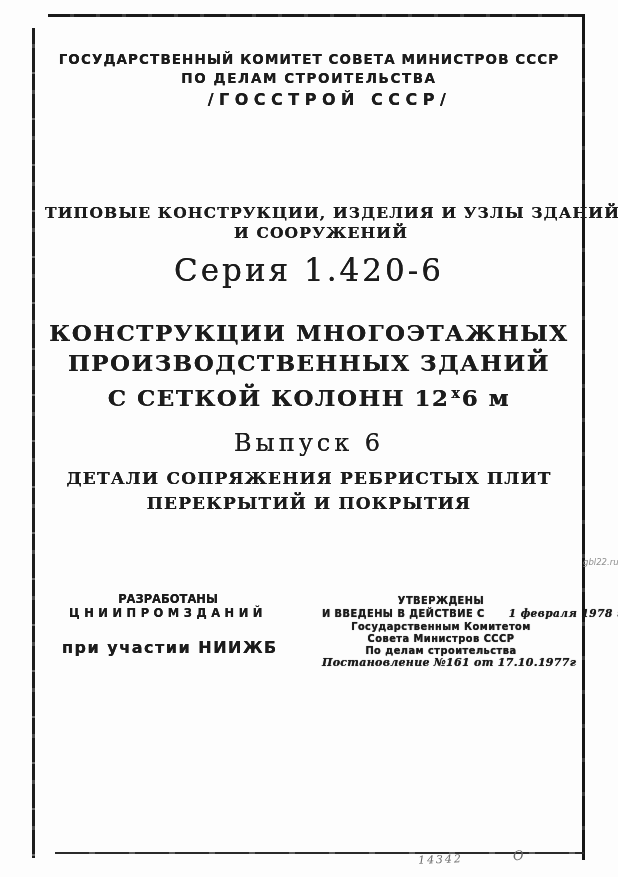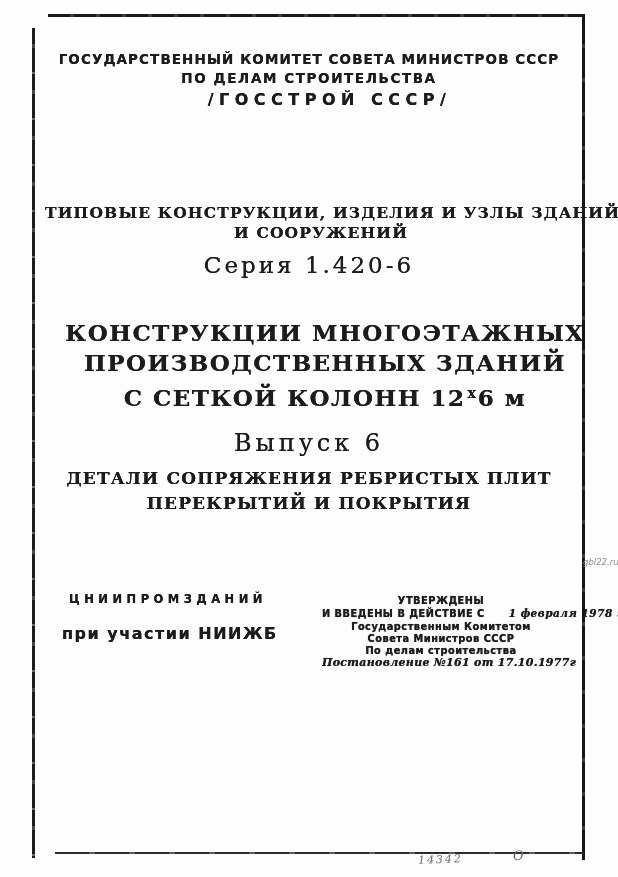--- a/index.html
+++ b/index.html
@@ -39,27 +39,27 @@
   .hdr-line3 { font-size: 16px; font-weight: bold; letter-spacing: 5.5px;
                margin-top: 4px; text-shadow: 0 0 0.6px #1c1c1c; padding-left: 41px; }
 
   #type-block { left: 33px; width: 552px; top: 203px;
                 font-family: "DejaVu Serif", "Liberation Serif", serif;
                 font-weight: bold; font-size: 15.5px; letter-spacing: 1.2px;
                 line-height: 20px; text-shadow: 0 0 0.5px #1c1c1c; padding-left: 12px; }
 
   #series-line { left: 33px; width: 552px; top: 252px;
                  font-family: "DejaVu Serif", "Liberation Serif", serif;
-                 font-size: 23px; letter-spacing: 3px; font-weight: normal;
+                 font-size: 31px; letter-spacing: 3px; font-weight: normal;
                  text-shadow: 0 0 0.5px #1c1c1c; }
 
   #title-block { left: 33px; width: 552px; top: 318px;
                  font-family: "DejaVu Serif", "Liberation Serif", serif;
                  font-weight: bold; font-size: 23px; letter-spacing: 1.5px;
-                 line-height: 30px; text-shadow: 0 0 0.4px #1c1c1c; padding-left: 16px; }
+                 line-height: 30px; text-shadow: 0 0 0.4px #1c1c1c; }
   #title-block sup { font-size: 14px; vertical-align: 8px; letter-spacing: 0; padding: 0 2px; }
 
   #issue-line { left: 33px; width: 552px; top: 429px;
                 font-family: "DejaVu Serif", "Liberation Serif", serif;
                 font-size: 24px; letter-spacing: 4px; font-weight: normal;
                 text-shadow: 0 0 0.5px #1c1c1c; }
 
   #details-block { left: 33px; width: 552px; top: 466px;
                    font-family: "DejaVu Serif", "Liberation Serif", serif;
                    font-weight: bold; font-size: 17px; letter-spacing: 1.2px;
@@ -120,20 +120,21 @@
     <div><span>С СЕТКОЙ КОЛОНН 12</span><sup>х</sup><span>6 м</span></div>
   </div>
 
   <div class="blk" id="issue-line">Выпуск 6</div>
   <div class="blk" id="details-block">
     <div>ДЕТАЛИ СОПРЯЖЕНИЯ РЕБРИСТЫХ ПЛИТ</div>
     <div>ПЕРЕКРЫТИЙ И ПОКРЫТИЯ</div>
   </div>
 
   <div class="blk" id="developed-block">
+    <div class="dev-line1">РАЗРАБОТАНЫ</div>
     <div class="dev-line2">ЦНИИПРОМЗДАНИЙ</div>
     <div class="dev-line3">при участии НИИЖБ</div>
   </div>
 
   <div class="blk" id="approved-block">
     <div>УТВЕРЖДЕНЫ</div>
     <div><span>И ВВЕДЕНЫ В ДЕЙСТВИЕ С</span> <span class="appr-hand">1 февраля 1978 г.</span></div>
     <div>Государственным Комитетом</div>
     <div>Совета Министров СССР</div>
     <div>По делам строительства</div>

